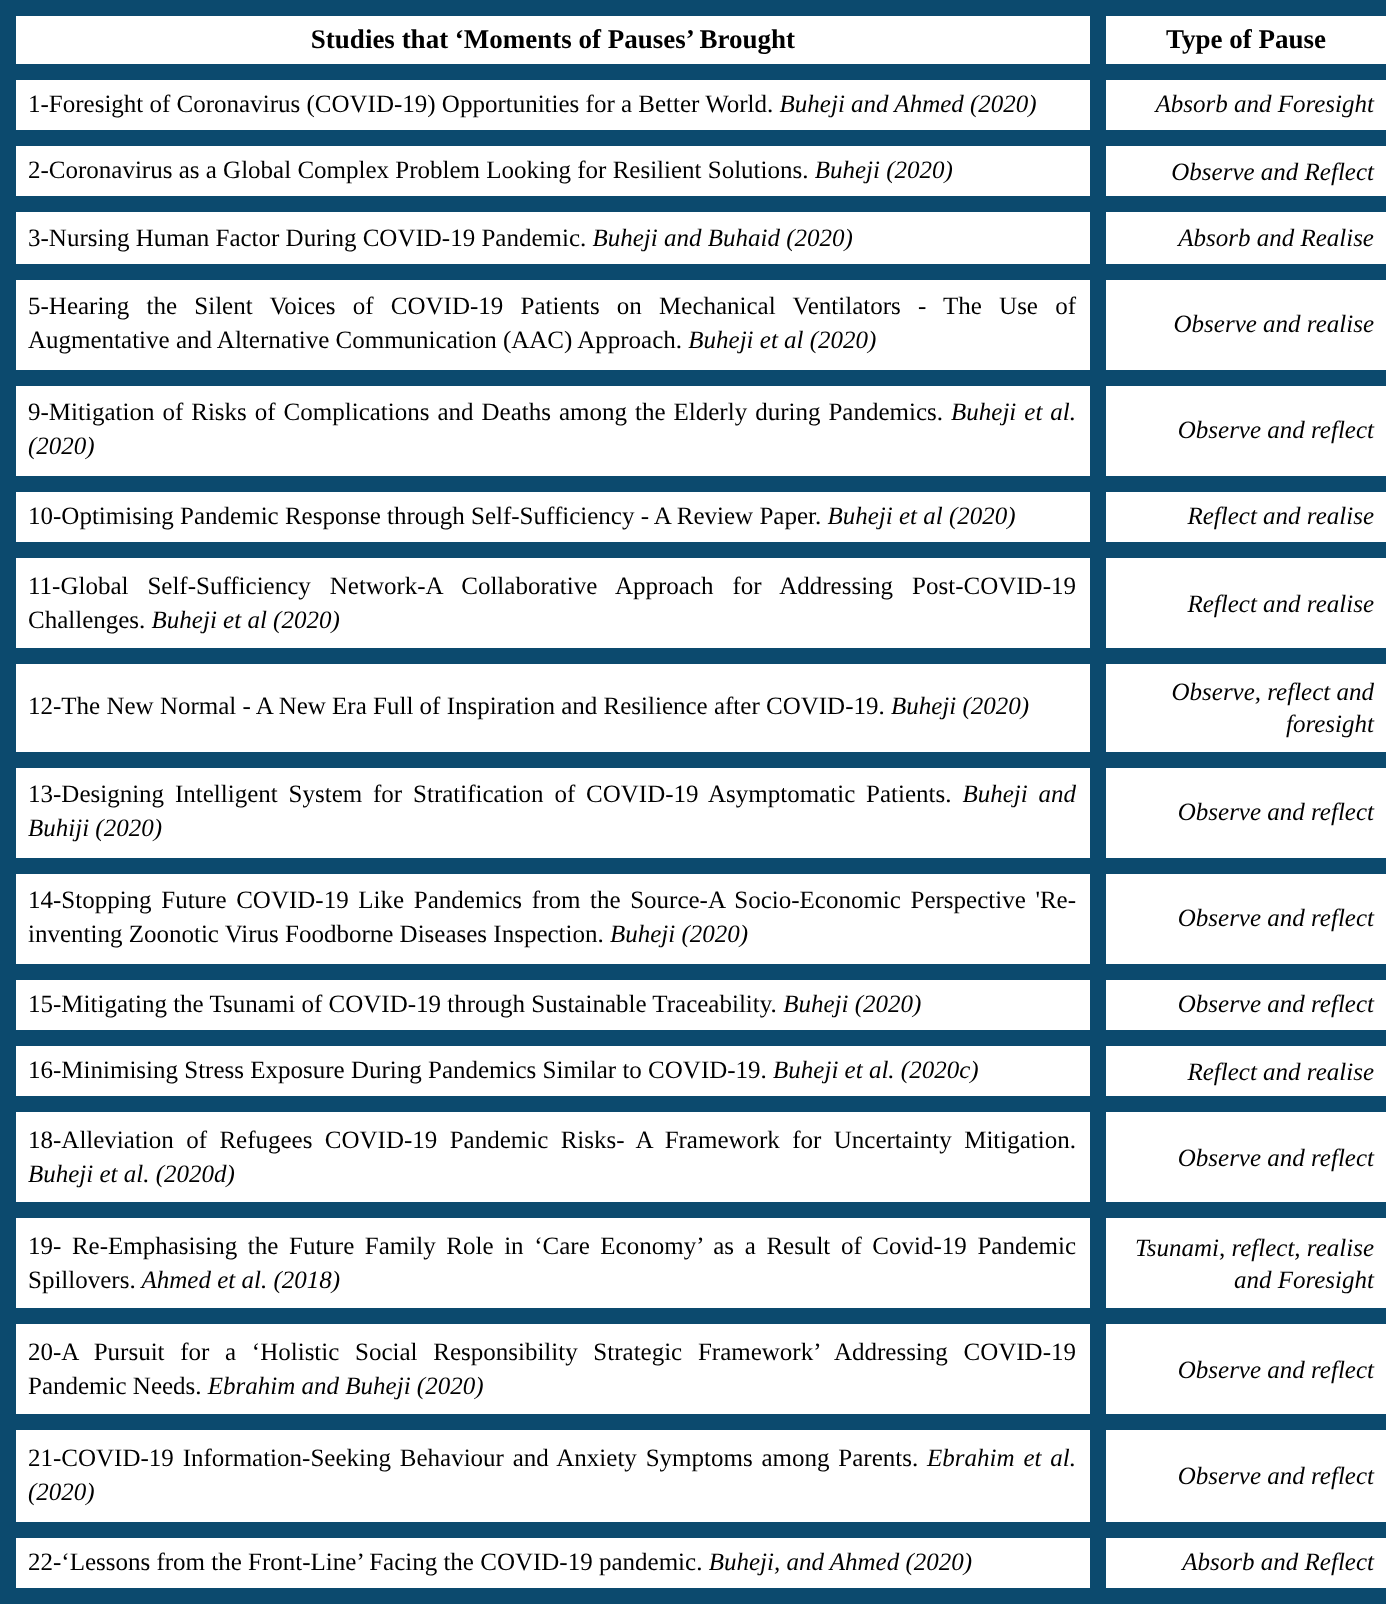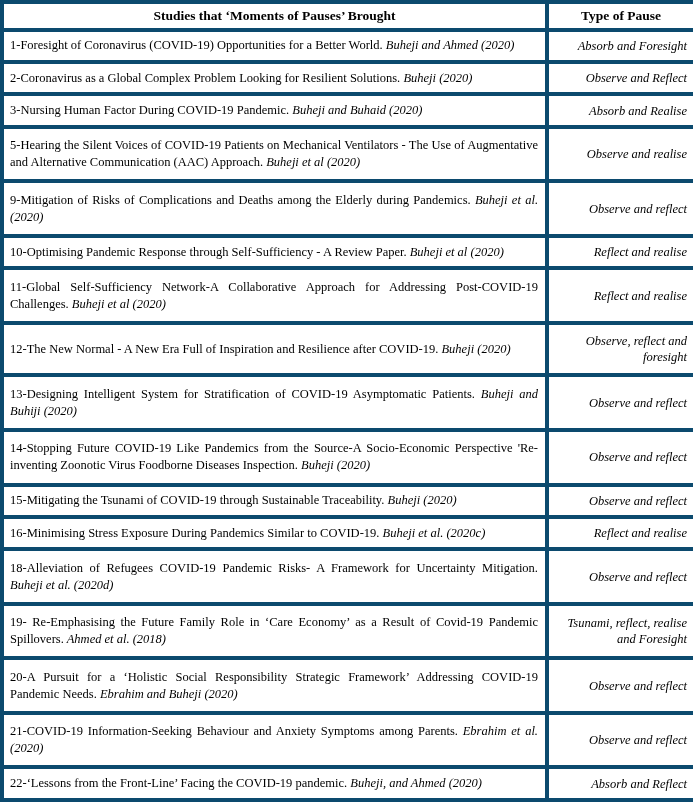--- a/index.html
+++ b/index.html
@@ -11,21 +11,21 @@
     color: #000;
     background: #fff;
   }
   table.studies {
     width: 693px;
     height: 802px;
     border-collapse: collapse;
     table-layout: fixed;
   }
   table.studies th, table.studies td {
-    border: 4px solid #0c4a6e;
+    border: 8px solid #0c4a6e;
     vertical-align: middle;
     box-sizing: border-box;
   }
   col.c-study { width: 545px; }
   col.c-pause { width: 148px; }
   th.hdr {
     font-size: 13.5px;
     font-weight: bold;
     text-align: center;
     padding: 3px 4px;

